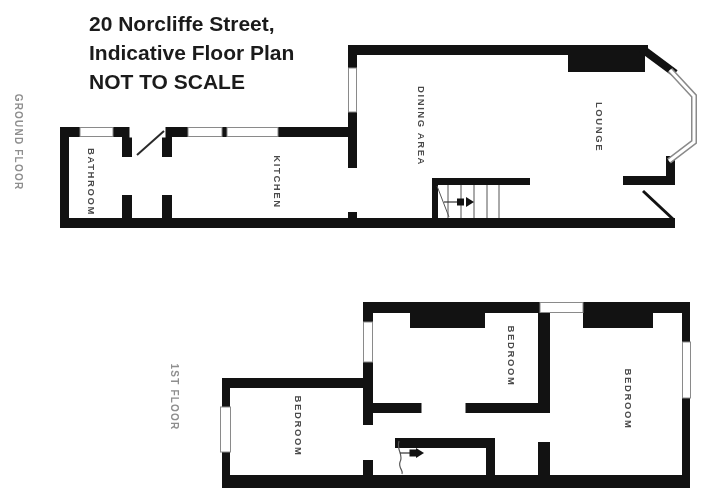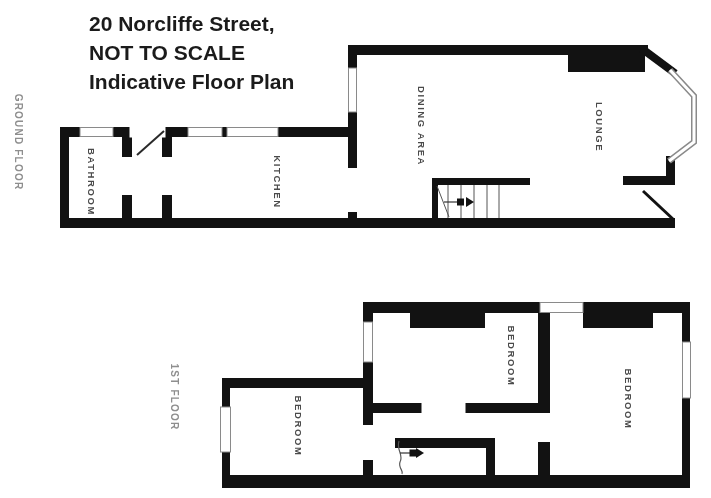--- a/index.html
+++ b/index.html
@@ -26,22 +26,22 @@
     transform:translate(-50%,-50%) rotate(90deg);
   }
 </style>
 </head>
 <body>
 
 <div class="canvas">
 
   <div class="title-block">
     <div>20 Norcliffe Street,</div>
+    <div>Indicative Floor Plan</div>
     <div>NOT TO SCALE</div>
-    <div>Indicative Floor Plan</div>
   </div>
 
   <svg class="plan-svg" width="711" height="498" viewBox="0 0 711 498">
 
     <g fill="var(--wall,#121212)">
       <rect x="60" y="127" width="288" height="10"></rect>
       <rect x="60" y="127" width="9" height="101"></rect>
       <rect x="60" y="218" width="615" height="10"></rect>
       <rect x="122" y="137" width="10" height="20"></rect>
       <rect x="122" y="195" width="10" height="23"></rect>

